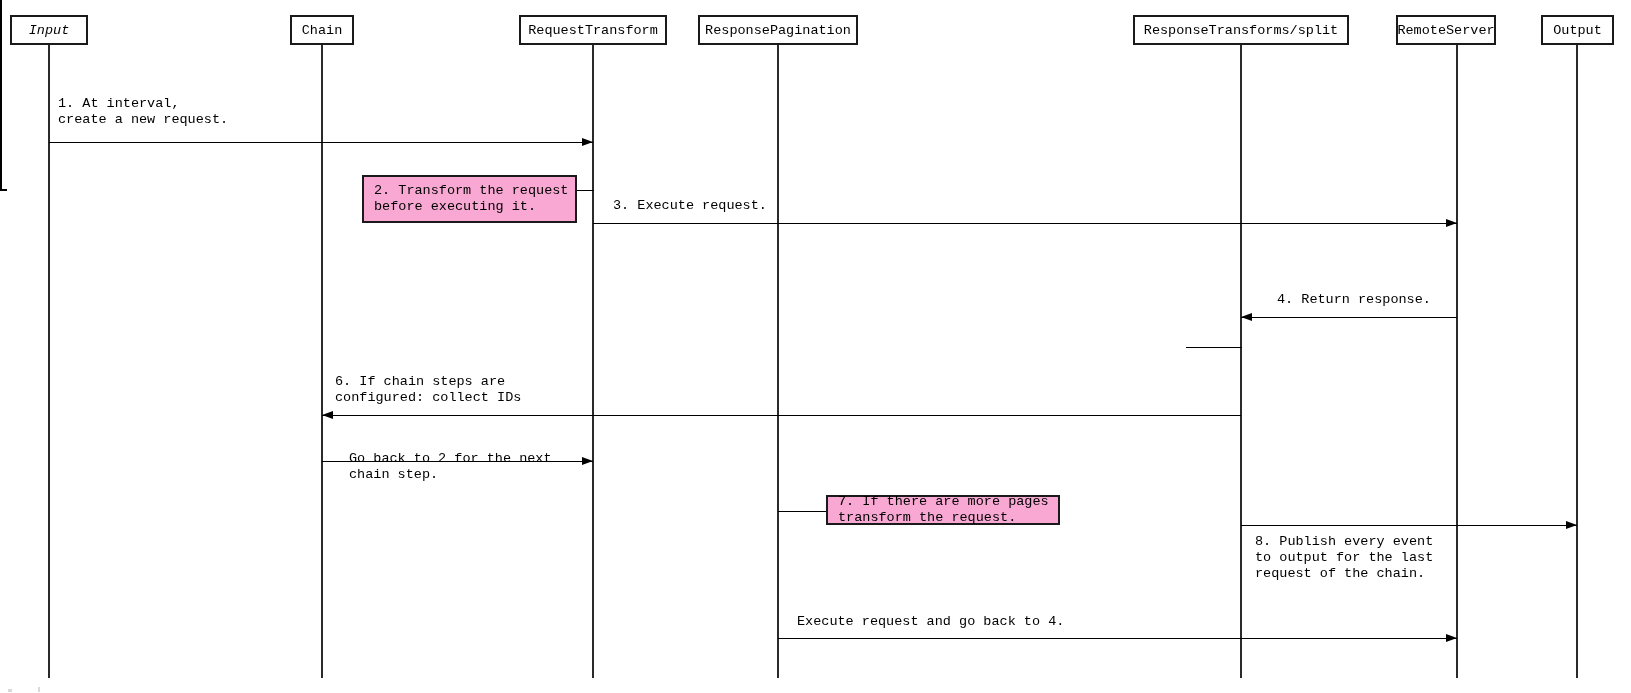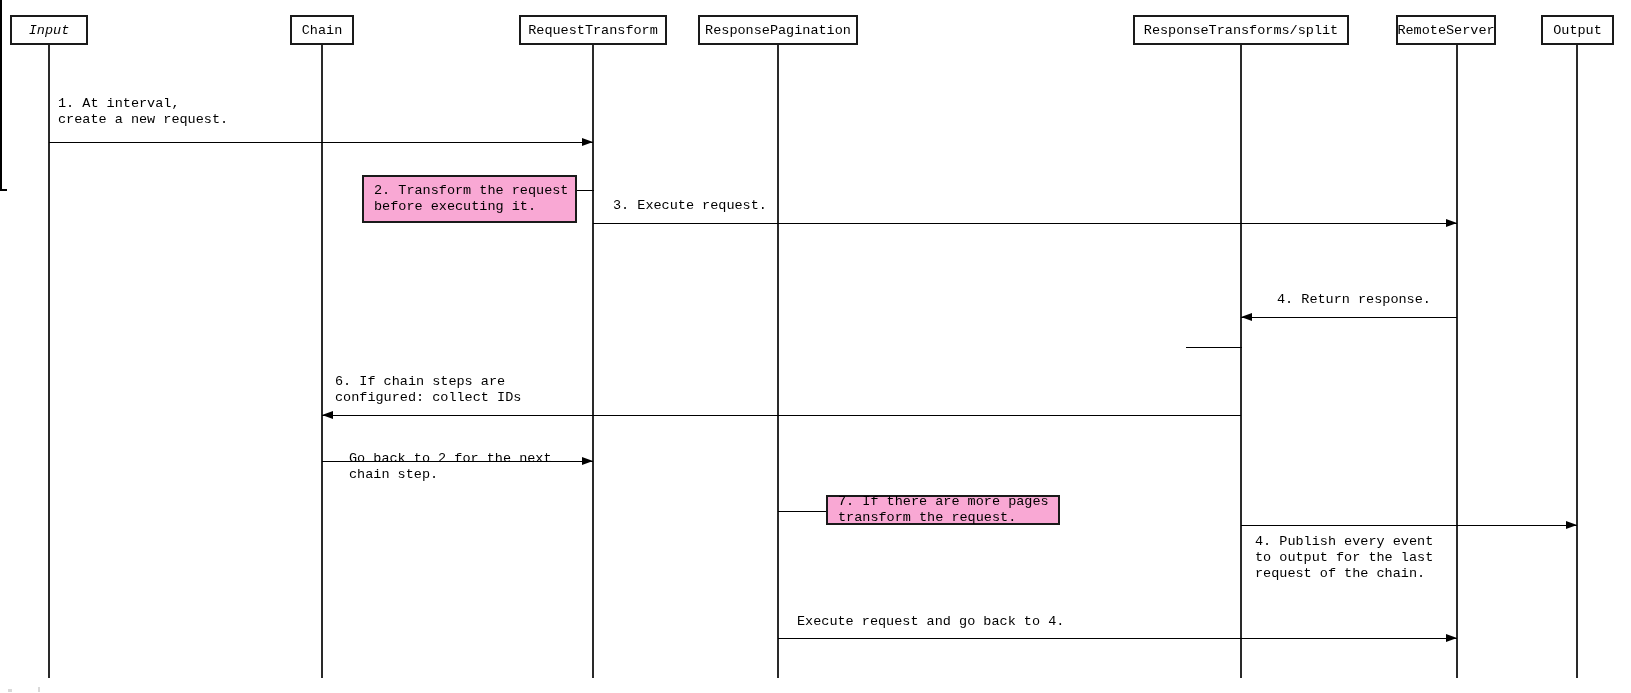--- a/index.html
+++ b/index.html
@@ -162,21 +162,21 @@
   <div class="msg-label" style="left:335px; top:451px;margin-left:14px;">Go back to 2 for the next
 chain step.</div>
 
   <div class="note" style="left:826px; top:495px; width:234px; height:30px;">7. If there are more pages
 transform the request.</div>
   <div class="connector" style="left:778px; top:511px; width:48px;"></div>
 
   <div class="arrow" style="left:1241px; top:525px; width:336px;">
       <div class="head-r"></div>
     </div>
-  <div class="msg-label" style="left:1255px; top:534px;">4. Publish every event
+  <div class="msg-label" style="left:1255px; top:534px;">8. Publish every event
 to output for the last
 request of the chain.</div>
 
   <div class="msg-label" style="left:797px; top:614px;">Execute request and go back to 4.</div>
   <div class="arrow" style="left:778px; top:638px; width:679px;">
       <div class="head-r"></div>
     </div>
 
   <div class="edge-line" style="left:0; top:0; width:2px; height:190px;"></div>
   <div class="edge-line" style="left:0; top:189px; width:7px; height:2px;"></div>

